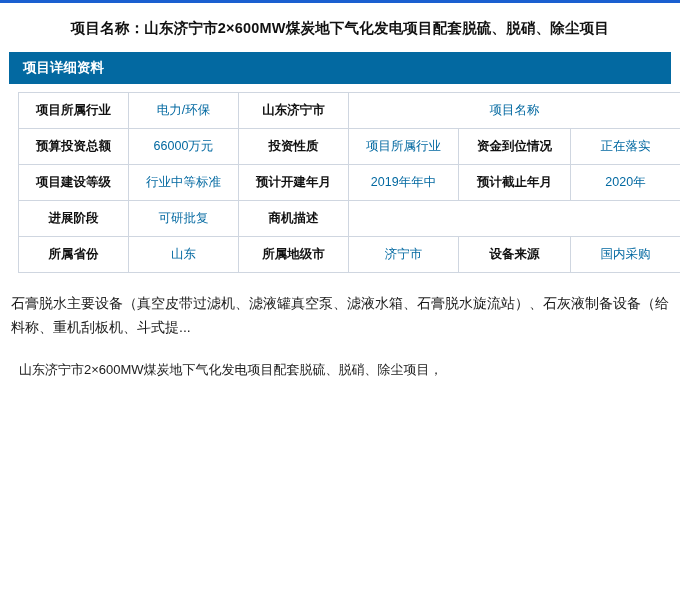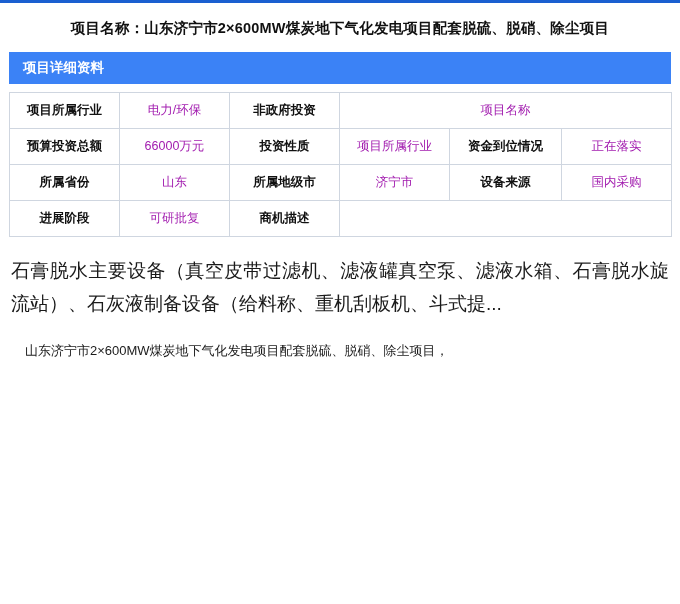--- a/index.html
+++ b/index.html
@@ -26,73 +26,73 @@
     padding: 16px 10px 14px 10px;
     text-align: center;
   }
   .title-text {
     font-size: 14.5px;
     font-weight: bold;
     color: #111111;
     letter-spacing: 0.2px;
   }
   .section-head {
-    background: #3b82f6;
+    background: #0369a1;
     color: #ffffff;
     font-weight: bold;
     font-size: 13.5px;
     padding: 7px 0 7px 14px;
     margin: 0 9px;
     box-sizing: border-box;
     width: 662px;
   }
   .table-wrap {
-    margin: 0 9px;
+    margin: 0 18px;
     width: 662px;
   }
   table.info {
     border-collapse: collapse;
     width: 662px;
     table-layout: fixed;
   }
   table.info td {
     border: 1px solid #cfd6e0;
     height: 29px;
     font-size: 12.5px;
     text-align: center;
     padding: 3px 2px;
-    color: #a21caf;
+    color: #0369a1;
     overflow: hidden;
     white-space: nowrap;
   }
   table.info td.label {
     font-weight: bold;
     color: #111111;
   }
   .para {
     margin: 0 9px;
     width: 662px;
     box-sizing: border-box;
     padding: 10px 2px 6px 2px;
-    font-size: 19px;
+    font-size: 14px;
     line-height: 1.72;
     color: #1a1a1a;
     text-align: justify;
   }
   .detail-block {
     margin: 0 9px;
     width: 662px;
     box-sizing: border-box;
     padding: 8px 2px 0 2px;
     font-size: 13px;
     line-height: 1.72;
     color: #1a1a1a;
   }
   .detail-line {
-    margin: 0 0 2px 14px;
+    margin: 0 0 2px 8px;
     text-align: justify;
   }
   .gap-sm { height: 8px; }
   .gap-xs { height: 6px; }
 </style>
 </head>
 <body>
 
 <div class="page">
 
@@ -111,44 +111,52 @@
         <col style="width:110px">
         <col style="width:110px">
         <col style="width:110px">
         <col style="width:112px">
         <col style="width:110px">
       </colgroup>
       <tbody>
         <tr>
           <td class="label">项目所属行业</td>
           <td>电力/环保</td>
-          <td class="label">非政府投资</td>
+          <td class="label">山东济宁市</td>
           <td colspan="3">项目名称</td>
         </tr>
         <tr>
           <td class="label">预算投资总额</td>
           <td>66000万元</td>
           <td class="label">投资性质</td>
           <td>项目所属行业</td>
           <td class="label">资金到位情况</td>
           <td>正在落实</td>
         </tr>
         <tr>
+          <td class="label">项目建设等级</td>
+          <td>行业中等标准</td>
+          <td class="label">预计开建年月</td>
+          <td>2019年年中</td>
+          <td class="label">预计截止年月</td>
+          <td>2020年</td>
+        </tr>
+        <tr>
+          <td class="label">进展阶段</td>
+          <td>可研批复</td>
+          <td class="label">商机描述</td>
+          <td colspan="3"></td>
+        </tr>
+        <tr>
           <td class="label">所属省份</td>
           <td>山东</td>
           <td class="label">所属地级市</td>
           <td>济宁市</td>
           <td class="label">设备来源</td>
           <td>国内采购</td>
-        </tr>
-        <tr>
-          <td class="label">进展阶段</td>
-          <td>可研批复</td>
-          <td class="label">商机描述</td>
-          <td colspan="3"></td>
         </tr>
       </tbody>
     </table>
   </div>
 
   <div class="gap-sm"></div>
 
 
   <div class="para">石膏脱水主要设备（真空皮带过滤机、滤液罐真空泵、滤液水箱、石膏脱水旋流站）、石灰液制备设备（给料称、重机刮板机、斗式提...</div>
 

